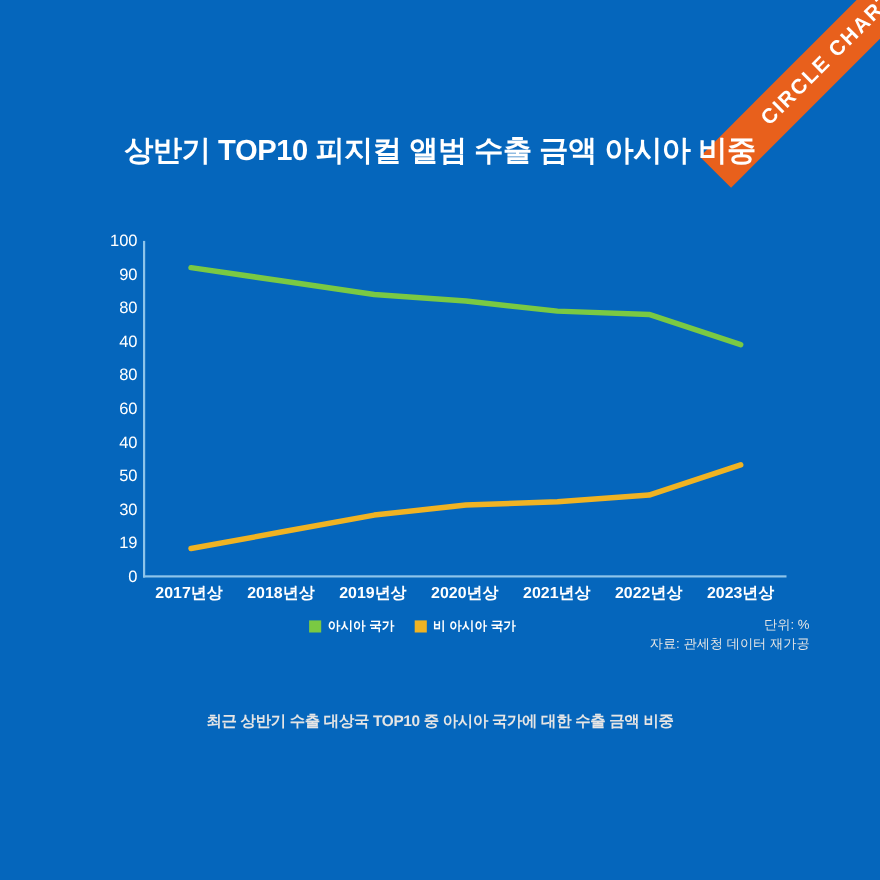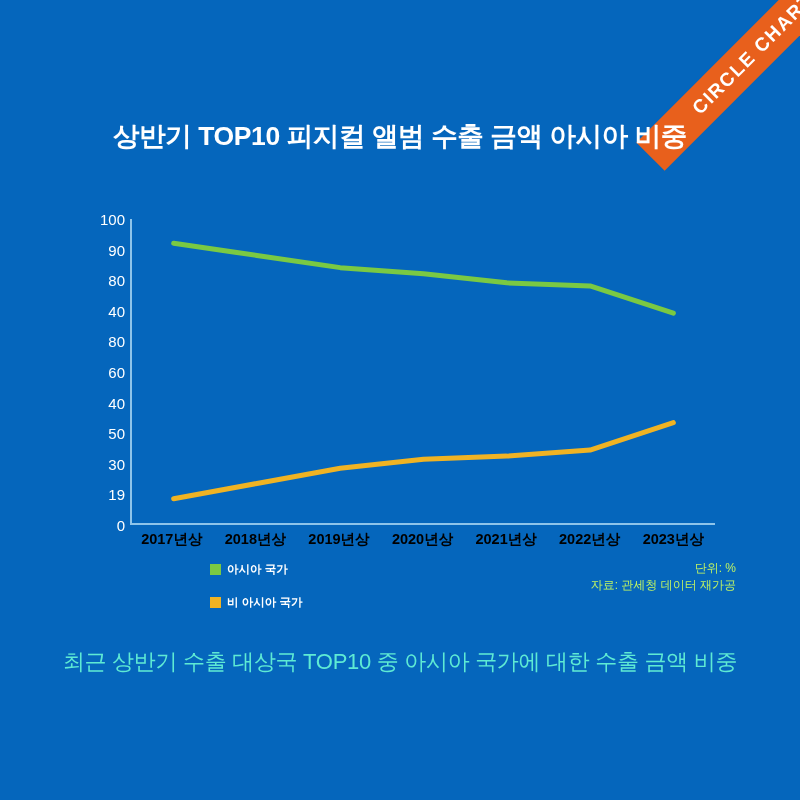--- a/index.html
+++ b/index.html
@@ -80,59 +80,58 @@
 
   #xlabels {
     position: absolute;
     left: 45px; top: 325px;
     width: 585px; height: 24px;
     display: flex;
   }
   .xtick {
     flex: 1 1 0;
     text-align: center;
-    color: #000000;
+    color: #ffffff;
     font-size: 14.5px;
     font-weight: bold;
     white-space: nowrap;
   }
 
   
   #legend {
     position: absolute;
     left: 210px; top: 562px;
     width: 330px;
     display: flex;
     justify-content: center;
     gap: 18px;
-    flex-direction: column;
   }
   .legend-item { display: flex; align-items: center; gap: 6px; }
   .legend-swatch { width: 11px; height: 11px; display: block; }
   .legend-label { color: #ffffff; font-size: 11.5px; font-weight: bold; white-space: nowrap; }
 
   
   #notes {
     position: absolute;
     right: 64px; top: 560px;
     text-align: right;
-    color: #bef264;
+    color: #e5e5e5;
     font-size: 12px;
     line-height: 1.45;
   }
 
   
   #caption {
     position: absolute;
     left: 30px; top: 645px;
     width: 740px;
     text-align: center;
-    color: #5eead4;
-    font-size: 22px;
-    font-weight: normal;
+    color: #e5e5e5;
+    font-size: 14px;
+    font-weight: bold;
     line-height: 1.52;
     letter-spacing: -0.3px;
   }
   .cap-line { display: block; }
 </style>
 </head>
 <body>
 
 <div id="root">
 

